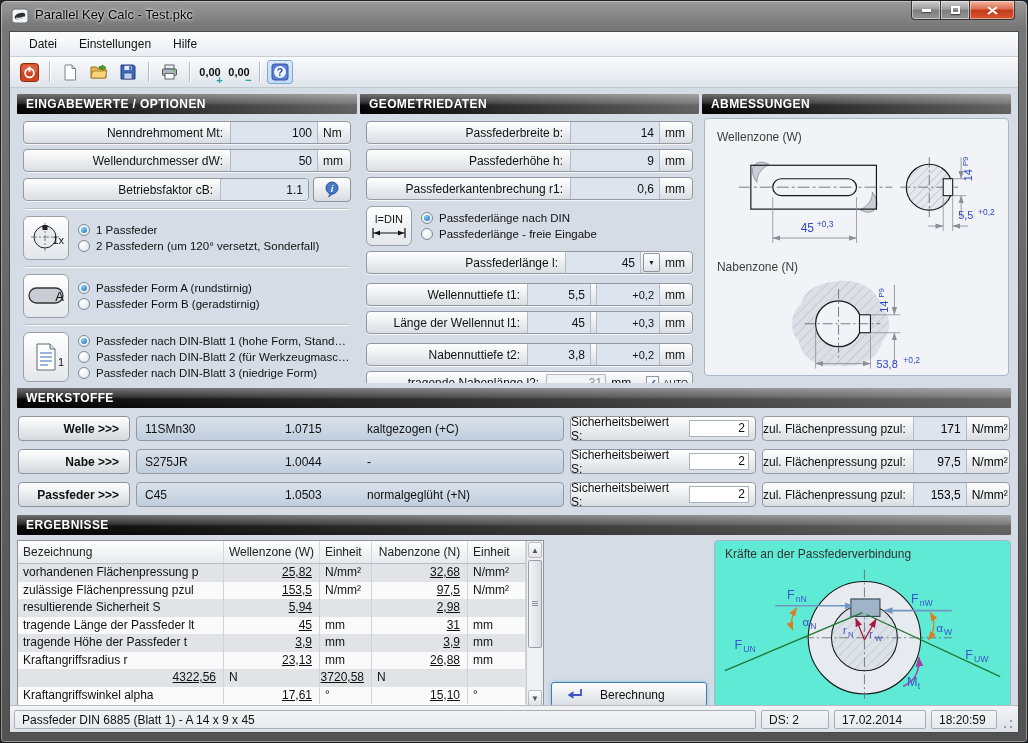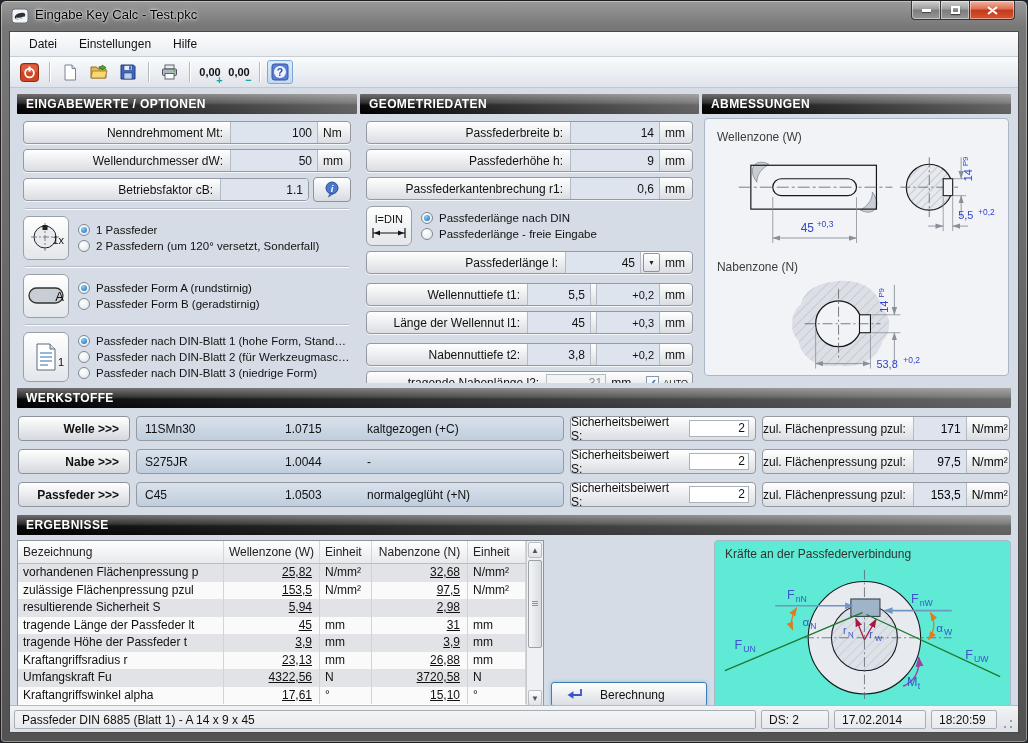--- a/index.html
+++ b/index.html
@@ -142,21 +142,21 @@
 <div class="window">
 
   <div class="titlebar">
     <span class="app-icon">
       <svg width="18" height="18" viewBox="0 0 18 18">
           <rect x="1" y="2" width="16" height="14" rx="3" fill="#f2f4f7" stroke="#6a7078"></rect>
           <ellipse cx="9" cy="9" rx="5.5" ry="3" transform="rotate(-18 9 9)" fill="#2c2f33"></ellipse>
           <path d="M5 11 q4 1 8 -1" stroke="#fff" stroke-width="1.2" fill="none"></path>
         </svg>
     </span>
-    <span class="title-text">Eingabe Key Calc - Test.pkc</span>
+    <span class="title-text">Parallel Key Calc - Test.pkc</span>
     <div class="win-buttons">
       <div class="wbtn min">
           <span class="glyph-min"></span>
         </div>
       <div class="wbtn max">
           <span class="glyph-max"></span>
         </div>
       <div class="wbtn close">
         <svg width="11" height="9" viewBox="0 0 11 9">
             <path d="M1 1 L10 8 M10 1 L1 8" stroke="#fff" stroke-width="2"></path>
@@ -613,21 +613,20 @@
                   <div class="c-unit">mm</div>
                 </div>
               <div class="trow even">
                   <div class="c-name">Kraftangriffsradius r</div>
                   <div class="c-val">23,13</div>
                   <div class="c-unit">mm</div>
                   <div class="c-val">26,88</div>
                   <div class="c-unit">mm</div>
                 </div>
               <div class="trow odd">
-                  <div class="c-name">Umfangskraft Fu</div>
                   <div class="c-val">4322,56</div>
                   <div class="c-unit">N</div>
                   <div class="c-val">3720,58</div>
                   <div class="c-unit">N</div>
                 </div>
               <div class="trow even">
                   <div class="c-name">Kraftangriffswinkel alpha</div>
                   <div class="c-val">17,61</div>
                   <div class="c-unit">°</div>
                   <div class="c-val">15,10</div>

